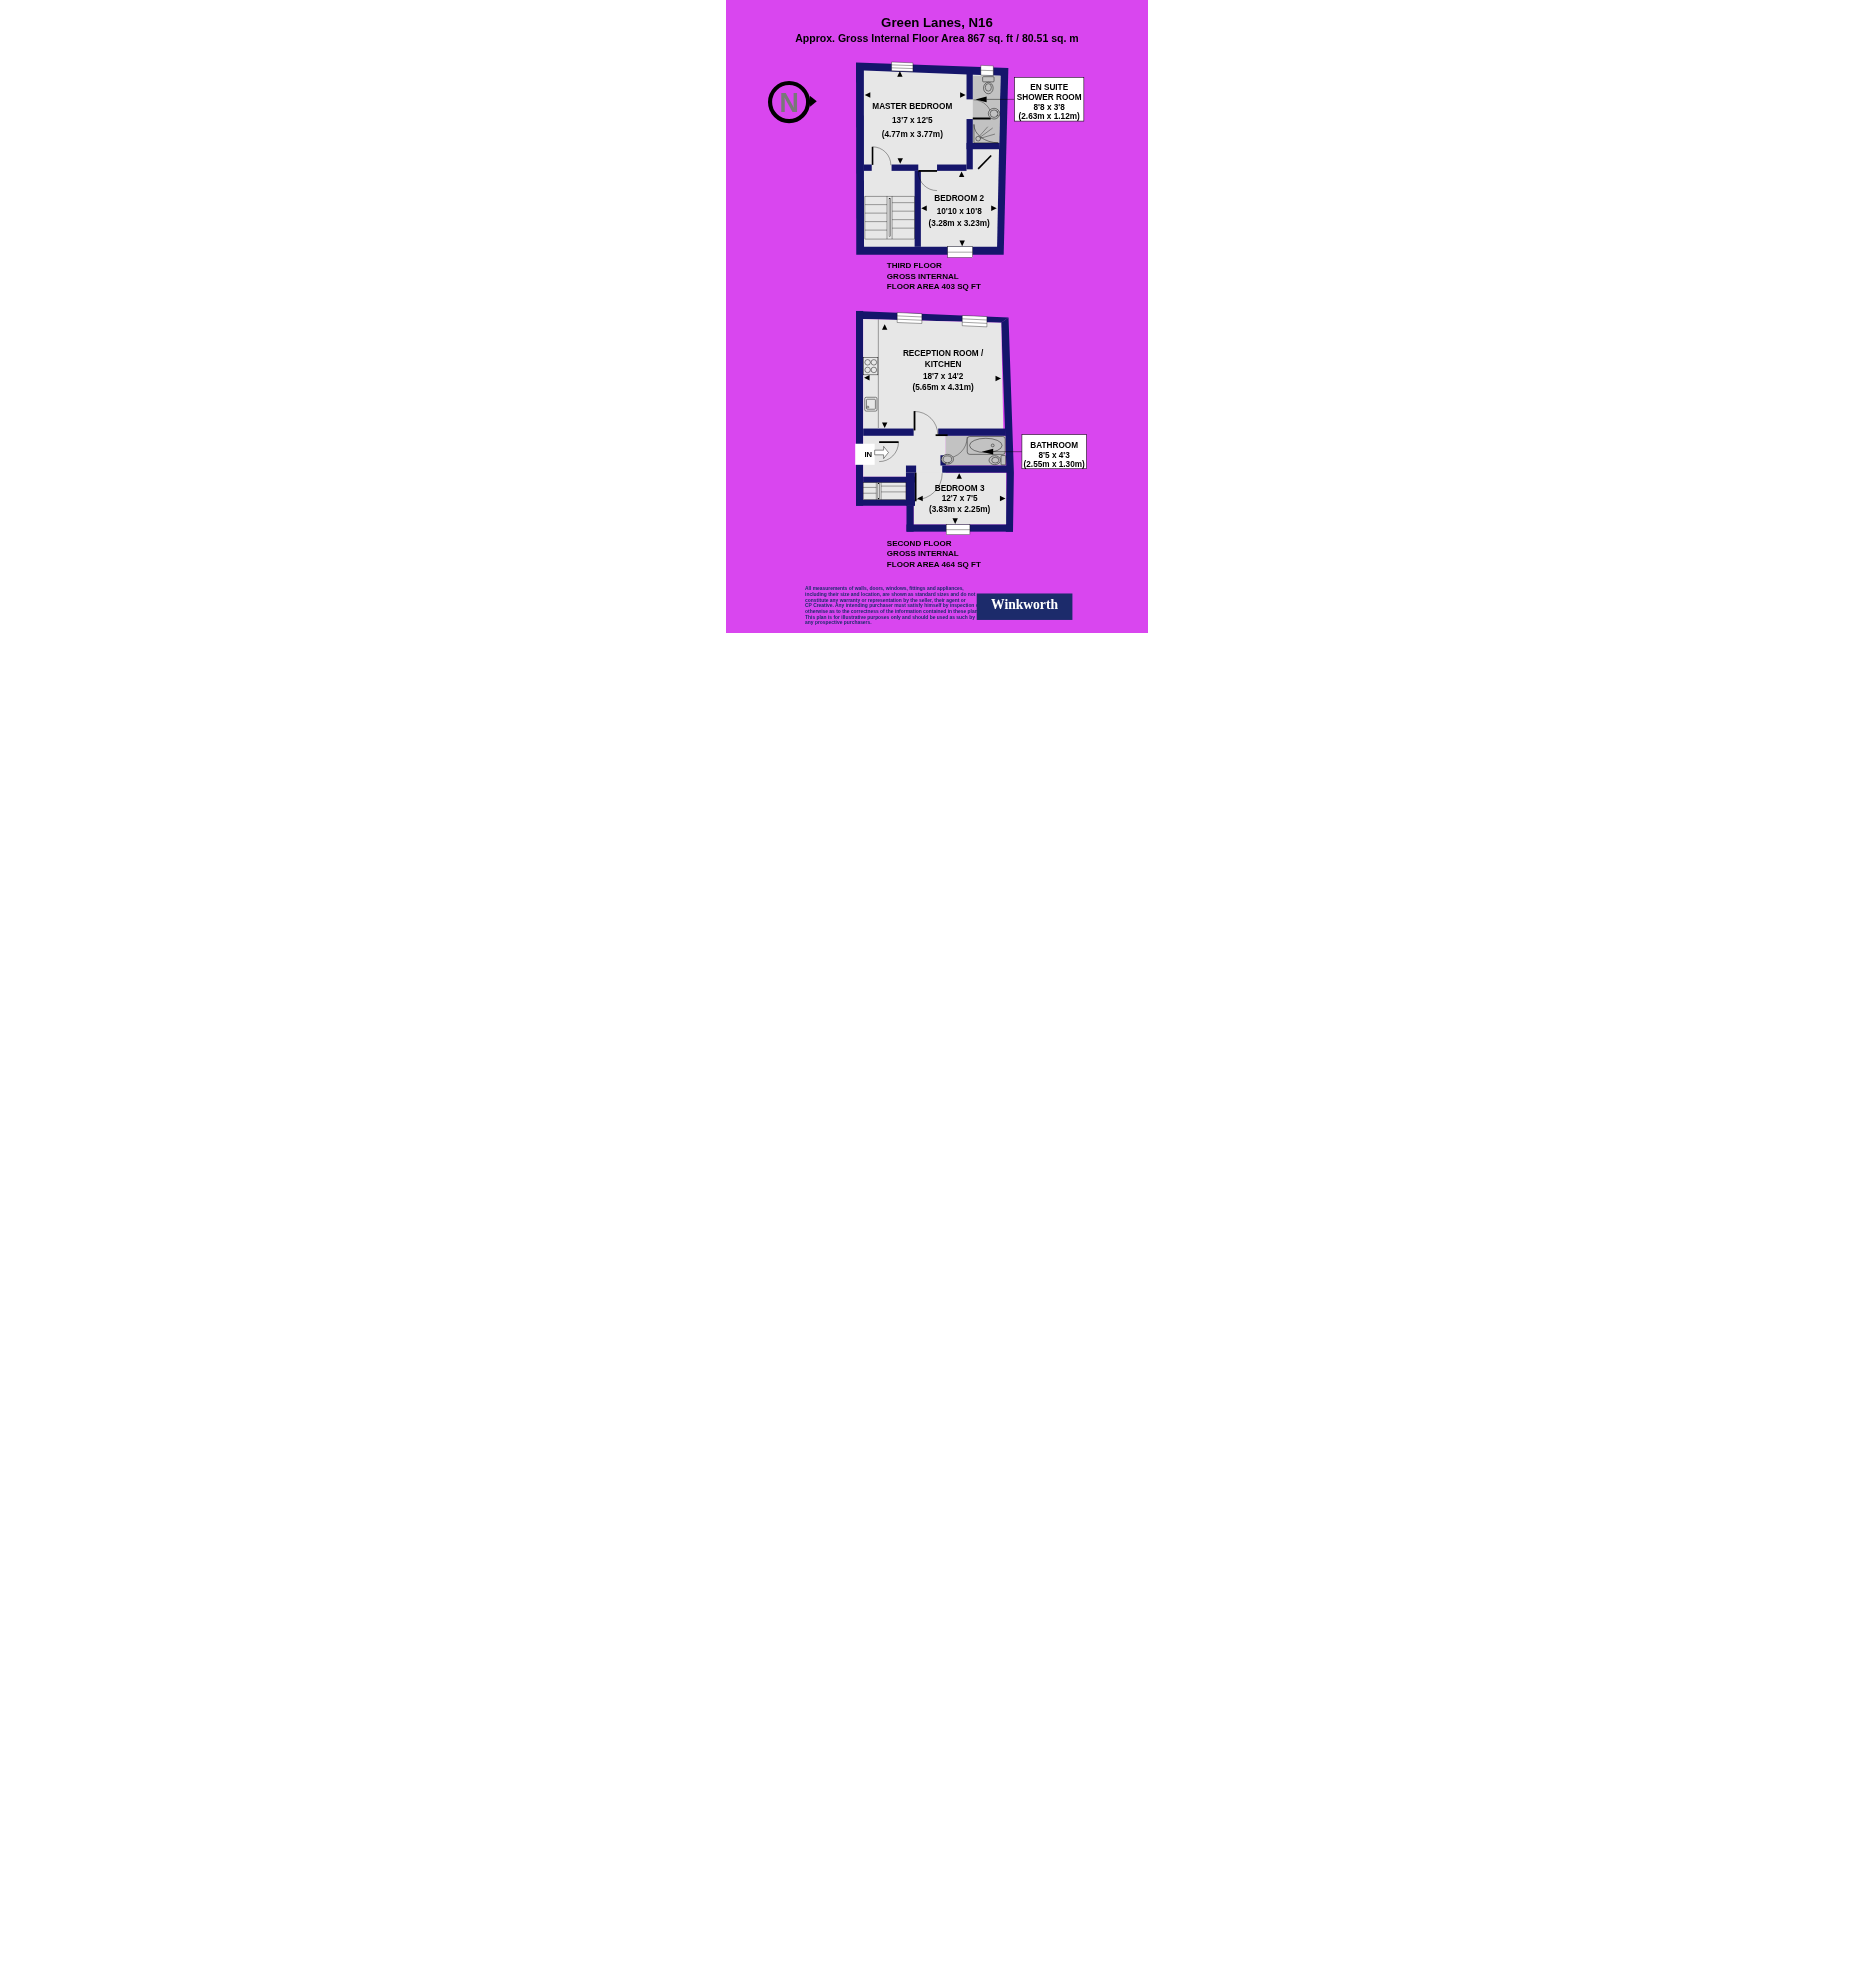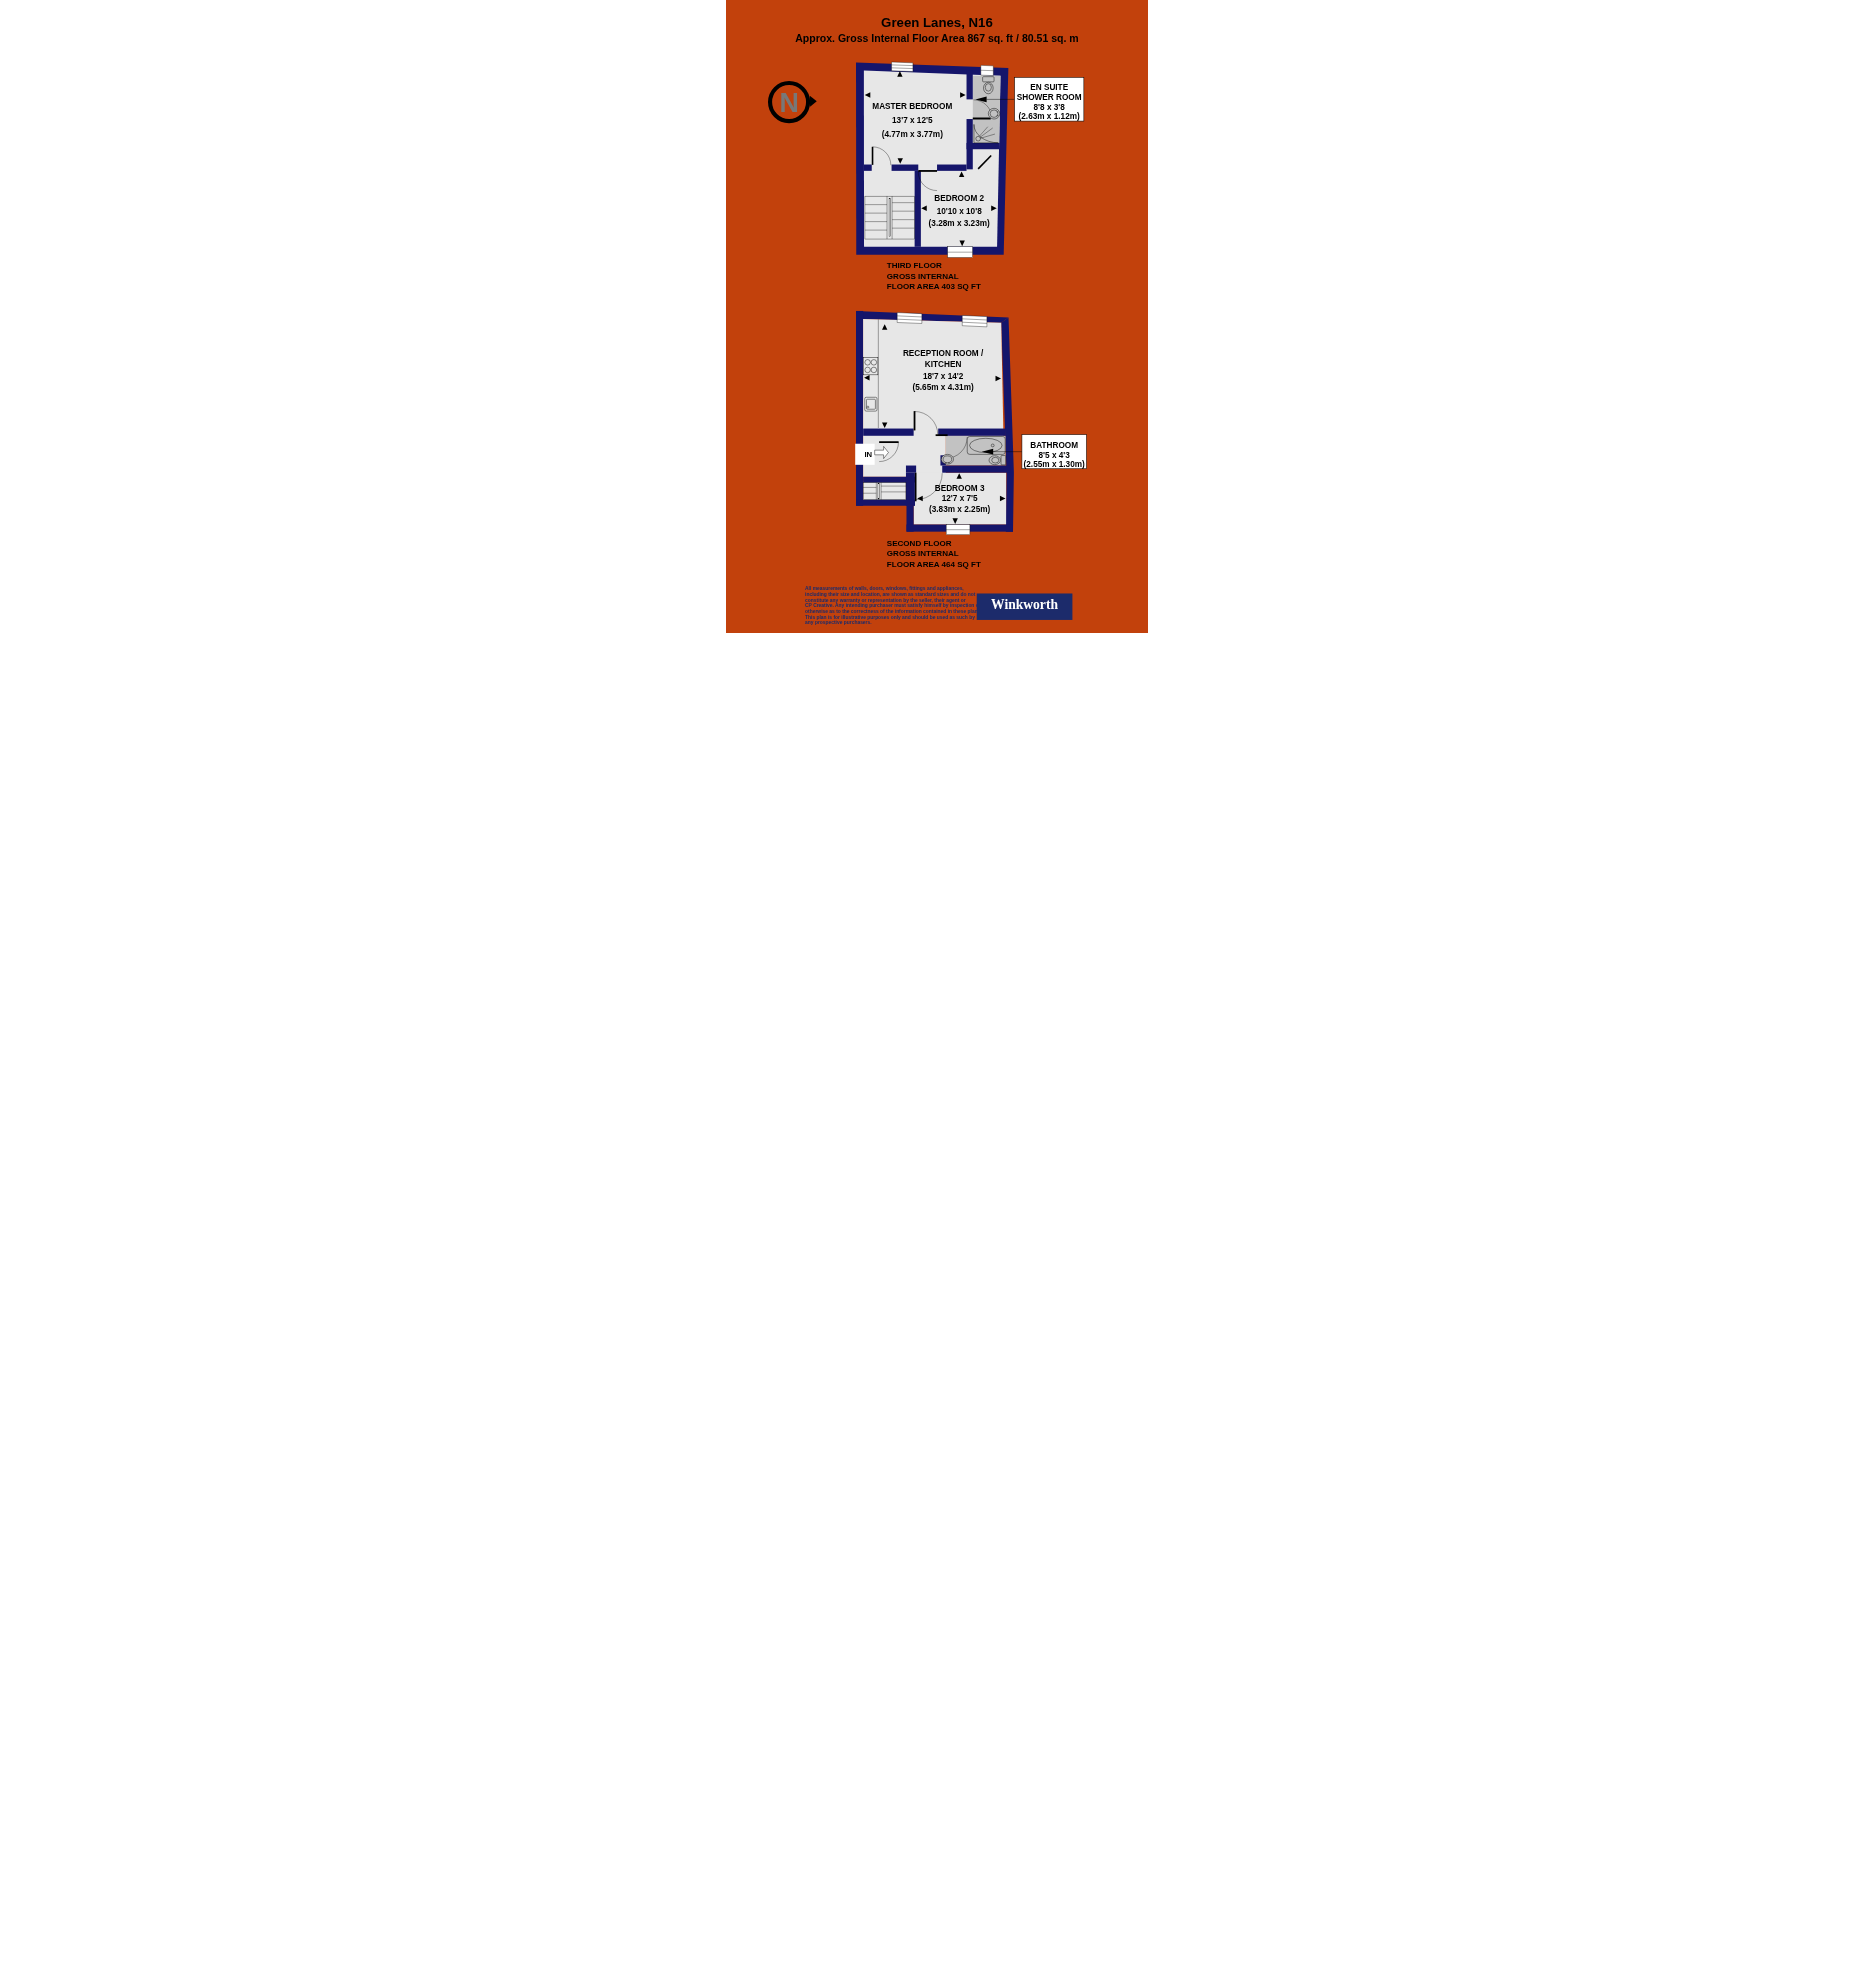--- a/index.html
+++ b/index.html
@@ -1,16 +1,16 @@
 <!DOCTYPE html>
 <html style="font-size:6.4px"><head>
 <meta charset="utf-8">
 <style>
   html,body{margin:0;padding:0;background:#ffffff;}
-  .page{width:422px;height:633px;margin:0 auto;background:#c2410c;position:relative;font-family:"Liberation Sans",sans-serif;}
+  .page{width:422px;height:633px;margin:0 auto;background:#d946ef;position:relative;font-family:"Liberation Sans",sans-serif;}
   svg{display:block;}
   
   .wall{fill:#15156b;}
   .floor{fill:#e7e7e7;}
   .wet{fill:#c2c2c2;}
   .win{fill:#ffffff;stroke:#000000;stroke-width:4;}
   .winline{stroke:#000000;stroke-width:4;fill:none;}
   .fx{fill:#c2c2c2;stroke:#000000;stroke-width:5;}
   .fxk{fill:#e7e7e7;stroke:#000000;stroke-width:5;}
   .thin{stroke:#000000;stroke-width:4;fill:none;}

